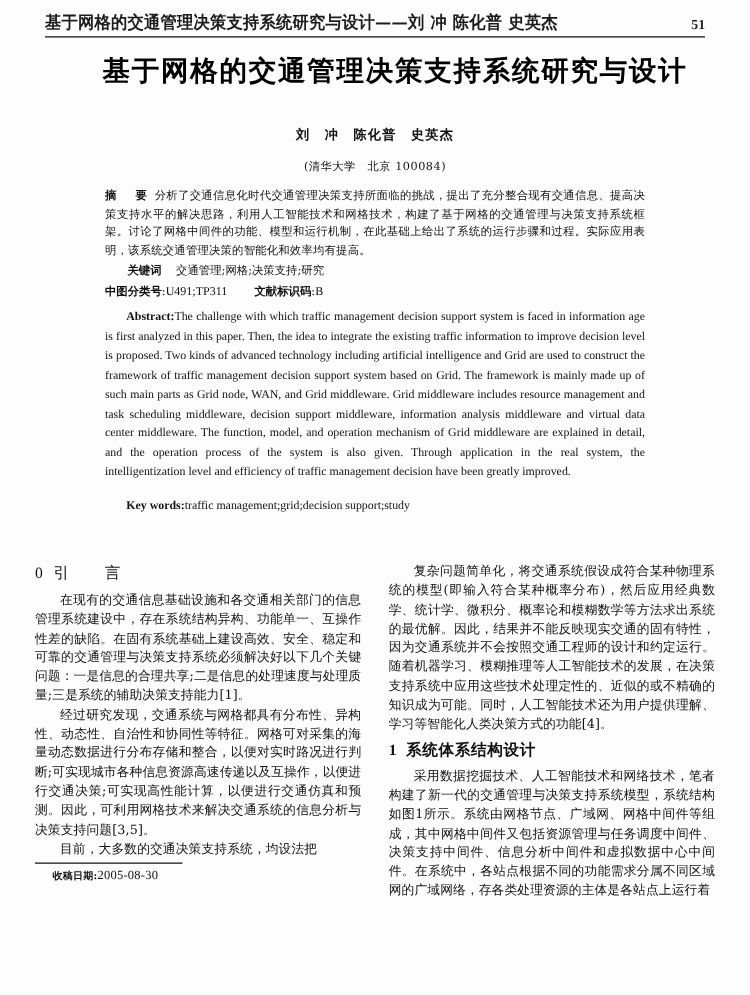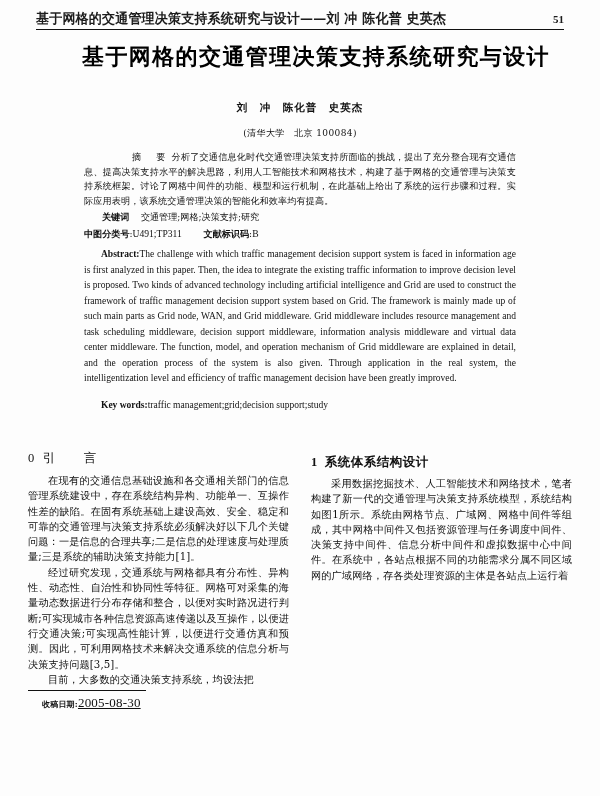--- a/index.html
+++ b/index.html
@@ -104,23 +104,22 @@
   }
   .cn-abs {
     font-family: "DejaVu Serif", serif;
     font-size: 9.1px;
     line-height: 14.6px;
     text-align: justify;
     color: #111;
     letter-spacing: 0.15px;
   }
   .cn-abs .lbl {
-    font-weight: normal;
+    font-weight: bold;
     letter-spacing: 3px;
-    margin-left: 48px;
   }
   .cn-line {
     font-family: "DejaVu Serif", serif;
     font-size: 9.1px;
     line-height: 15px;
     color: #111;
   }
   .cn-line .lbl { font-weight: bold; }
   .kw-row { margin-top: 1px; text-indent: 18px; }
   .cls-row { margin-top: 1px; }
@@ -213,22 +212,21 @@
     font-family: "DejaVu Serif", serif;
     font-size: 8px;
     font-weight: bold;
     letter-spacing: 0.2px;
     color: #111;
     padding-left: 14px;
   }
   .footnote .val {
     font-family: "Liberation Serif", serif;
     font-weight: normal;
-    font-size: 13px;
-    text-decoration: underline;
+    font-size: 10px;
   }
 </style>
 </head>
 <body>
 
 <div class="page">
 
   <div class="runhead">
     <div class="runhead-text">基于网格的交通管理决策支持系统研究与设计——刘 冲 陈化普 史英杰</div>
     <div class="runhead-page">51</div>
@@ -280,20 +278,21 @@
       <p class="body-p">经过研究发现，交通系统与网格都具有分布性、异构性、动态性、自治性和协同性等特征。网格可对采集的海量动态数据进行分布存储和整合，以便对实时路况进行判断;可实现城市各种信息资源高速传递以及互操作，以便进行交通决策;可实现高性能计算，以便进行交通仿真和预测。因此，可利用网格技术来解决交通系统的信息分析与决策支持问题[3,5]。</p>
       <p class="body-p">目前，大多数的交通决策支持系统，均设法把</p>
 
       <div class="footnote-rule"></div>
       <div class="footnote">
         <span>收稿日期:</span><span class="val">2005-08-30</span>
       </div>
     </div>
 
     <div class="col">
+      <p class="body-p">复杂问题简单化，将交通系统假设成符合某种物理系统的模型(即输入符合某种概率分布)，然后应用经典数学、统计学、微积分、概率论和模糊数学等方法求出系统的最优解。因此，结果并不能反映现实交通的固有特性，因为交通系统并不会按照交通工程师的设计和约定运行。随着机器学习、模糊推理等人工智能技术的发展，在决策支持系统中应用这些技术处理定性的、近似的或不精确的知识成为可能。同时，人工智能技术还为用户提供理解、学习等智能化人类决策方式的功能[4]。</p>
 
       <div class="sec-head-2">
         <span class="num">1</span><span>系统体系结构设计</span>
       </div>
 
       <p class="body-p">采用数据挖掘技术、人工智能技术和网络技术，笔者构建了新一代的交通管理与决策支持系统模型，系统结构如图1所示。系统由网格节点、广域网、网格中间件等组成，其中网格中间件又包括资源管理与任务调度中间件、决策支持中间件、信息分析中间件和虚拟数据中心中间件。在系统中，各站点根据不同的功能需求分属不同区域网的广域网络，存各类处理资源的主体是各站点上运行着</p>
     </div>
 
   </div>
 </div>

